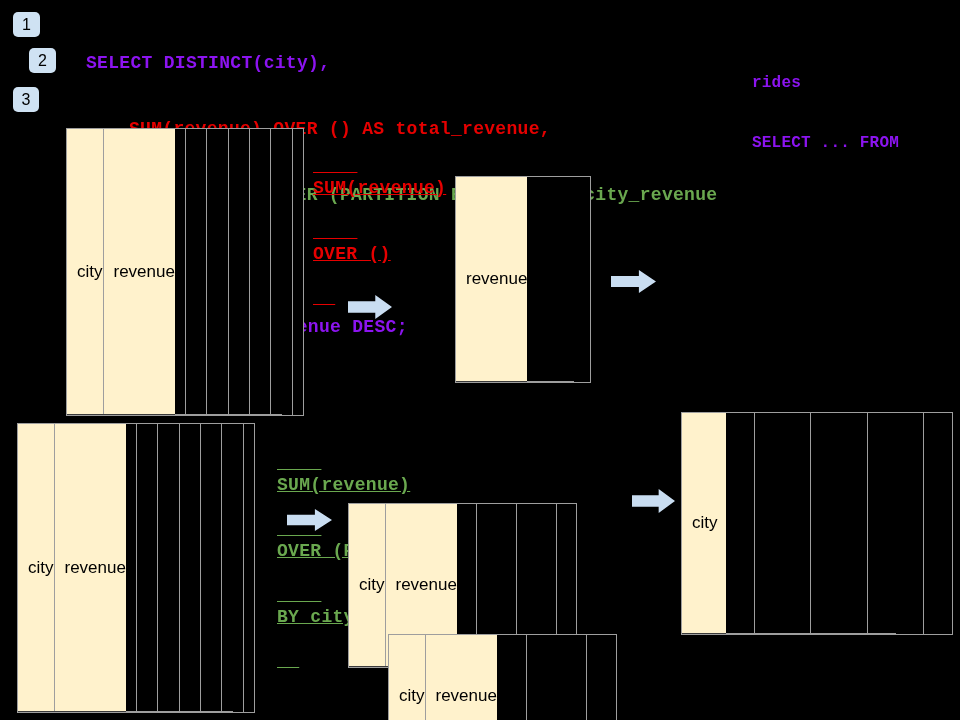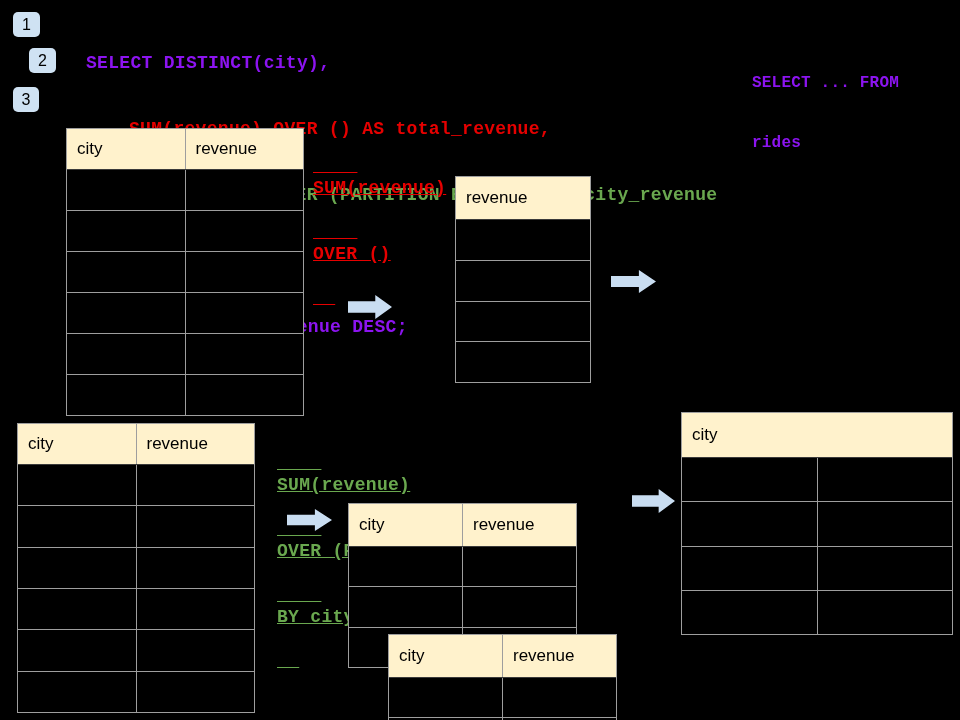--- a/index.html
+++ b/index.html
@@ -36,21 +36,21 @@
   
   .fnlabel{
     position:absolute;
     font:bold 18px "Liberation Mono","DejaVu Sans Mono",monospace;
     letter-spacing:.3px;line-height:22px;white-space:pre;text-decoration:underline;
   }
   .lbl-total{left:313px;top:133px;}
   .lbl-partition{left:277px;top:430px;}
   
   .tbl{
-    position:absolute;display:flex;flex-direction:column;background:#000;
+    position:absolute;display:flex;flex-direction:row;background:#000;
     border:1px solid var(--border-gray,#9e9e9e);box-sizing:border-box;
   }
   .trow{display:flex;flex:1 1 auto;border-bottom:1px solid var(--border-gray,#9e9e9e);}
   .trow:last-child{border-bottom:none;}
   .thead{flex:0 0 var(--hh,40px);background:var(--header-fill,#fff2cc);border-bottom:1px solid #3a3a3a;}
   .tcell{flex:1 1 0;border-right:1px solid var(--border-gray,#9e9e9e);}
   .tcell:last-child{border-right:none;}
   .thead .tcell{
     display:flex;align-items:center;padding-left:10px;
     font:17px "Liberation Sans",sans-serif;color:#000;
@@ -82,22 +82,22 @@
 
   <div class="code">
     <div class="c-purple">SELECT DISTINCT(city),</div>
     <div class="c-red ind4">SUM(revenue) OVER () AS total_revenue,</div>
     <div class="c-green ind4">SUM(revenue) OVER (PARTITION BY city) as city_revenue</div>
     <div class="c-purple ind2">FROM rides</div>
     <div class="c-purple ind2">ORDER by city_revenue DESC;</div>
   </div>
 
   <div class="sidenote">
+    <div>rides</div>
     <div>SELECT ... FROM</div>
-    <div>rides</div>
   </div>
 
   <div class="fnlabel lbl-total c-red">
     <div>SUM(revenue)</div>
     <div>OVER ()</div>
   </div>
 
   <div class="fnlabel lbl-partition c-green">
     <div>SUM(revenue)</div>
     <div>OVER (PARTITION</div>

